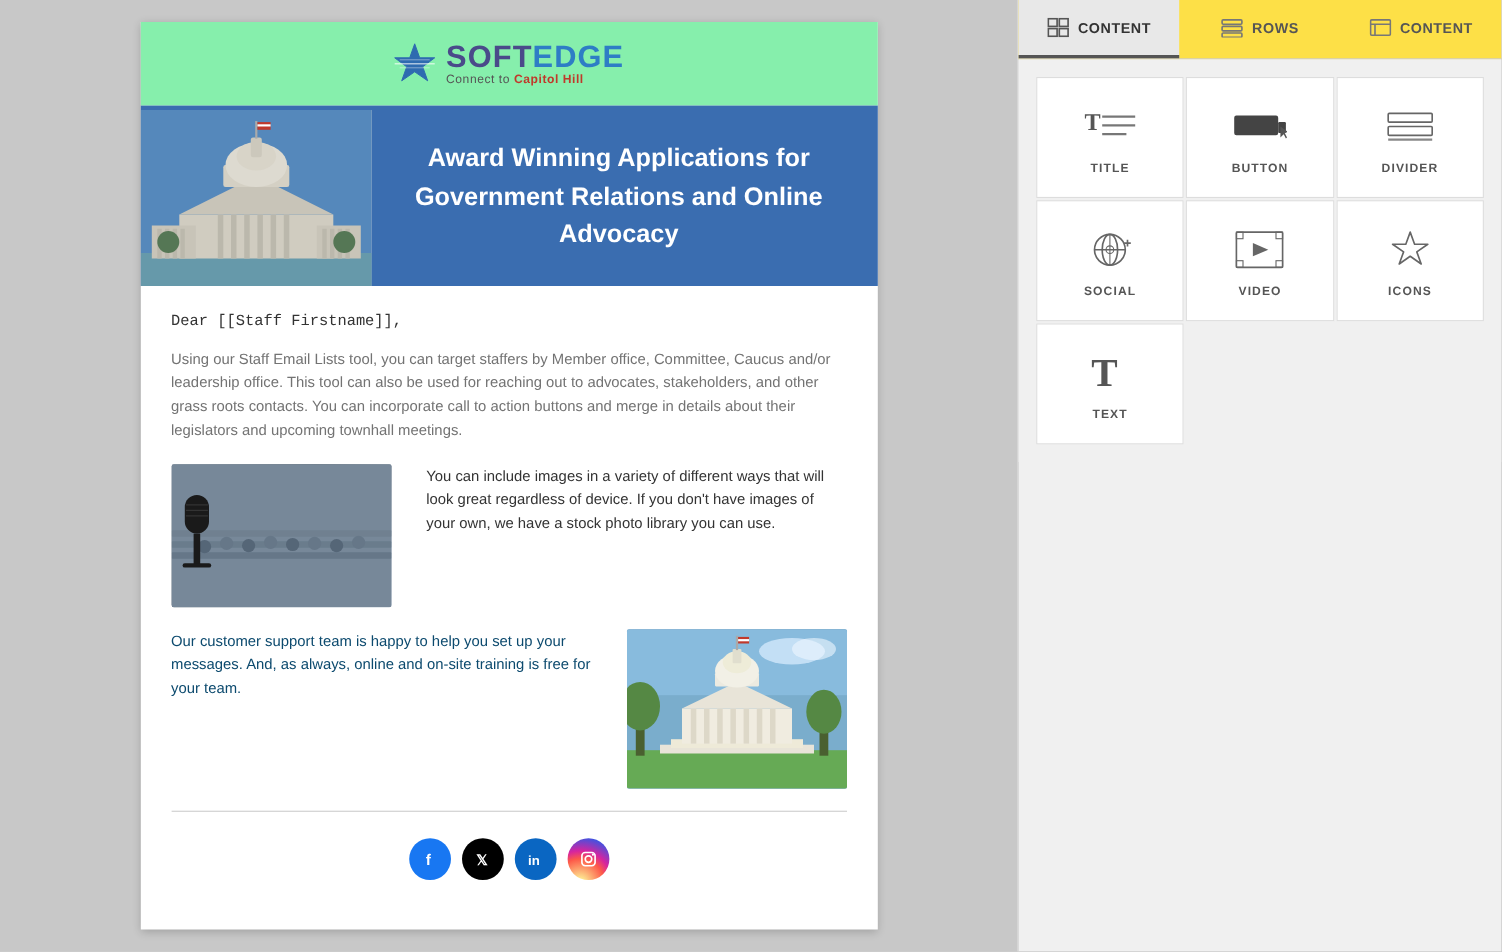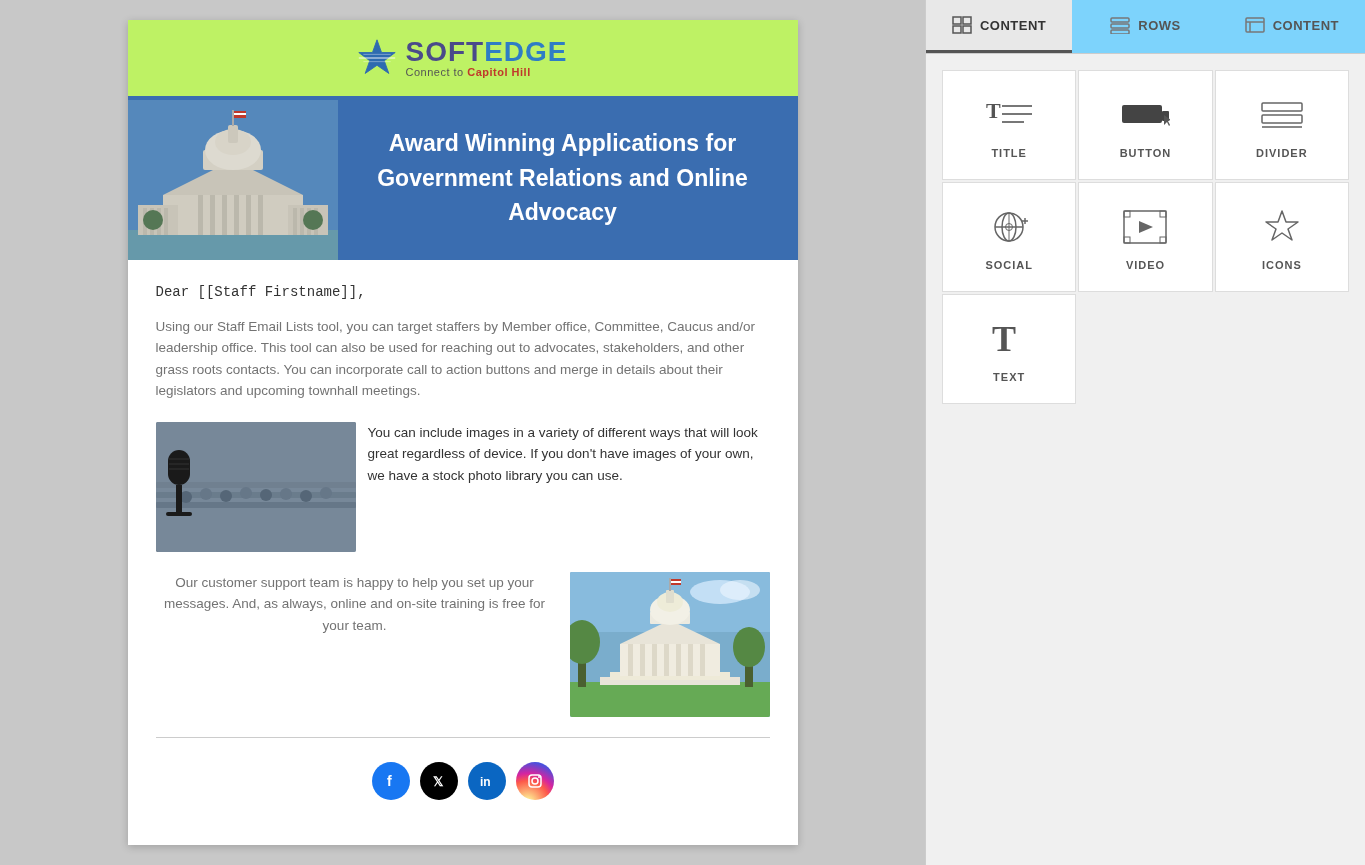--- a/index.html
+++ b/index.html
@@ -23,21 +23,21 @@
 
     .email-container {
       background: #ffffff;
       width: 670px;
       min-height: 800px;
       box-shadow: 0 2px 8px rgba(0,0,0,0.2);
     }
 
     
     .email-header {
-      background: #bef264;
+      background: #86efac;
       display: flex;
       justify-content: center;
       align-items: center;
       padding: 18px 20px;
       border-bottom: none;
     }
 
     .logo-container {
       display: flex;
       align-items: center;
@@ -129,21 +129,21 @@
     .email-paragraph {
       font-size: 13.5px;
       color: #737373;
       line-height: 1.6;
       margin-bottom: 20px;
     }
 
     
     .two-col-row {
       display: flex;
-      gap: 12px;
+      gap: 32px;
       margin-bottom: 20px;
       align-items: flex-start;
     }
 
     .two-col-row .col-image {
       width: 200px;
       flex-shrink: 0;
     }
 
     .col-image-placeholder {
@@ -169,23 +169,22 @@
     .two-col-row-2 {
       display: flex;
       gap: 16px;
       margin-bottom: 20px;
       align-items: flex-start;
     }
 
     .two-col-row-2 .col-text-2 {
       flex: 1;
       font-size: 13.5px;
-      color: #737373;
+      color: #0c4a6e;
       line-height: 1.6;
-      text-align: center;
     }
 
     .col-image-2 {
       width: 200px;
       height: 145px;
       background: linear-gradient(160deg, #88aacc 0%, #6699bb 30%, #aaccee 60%, #99bbdd 80%, #77aa99 100%);
       flex-shrink: 0;
       border-radius: 2px;
       position: relative;
       overflow: hidden;
@@ -230,21 +229,21 @@
       width: 440px;
       background: #f0f0f0;
       border-left: 1px solid #ccc;
       display: flex;
       flex-direction: column;
     }
 
     .sidebar-tabs {
       display: flex;
       border-bottom: 1px solid #ccc;
-      background: #7dd3fc;
+      background: #fde047;
     }
 
     .sidebar-tab {
       flex: 1;
       padding: 16px 8px;
       display: flex;
       align-items: center;
       justify-content: center;
       gap: 8px;
       font-size: 13px;

